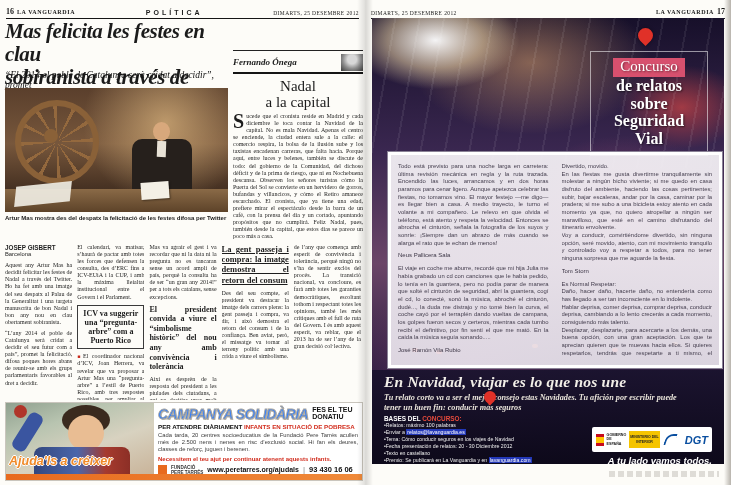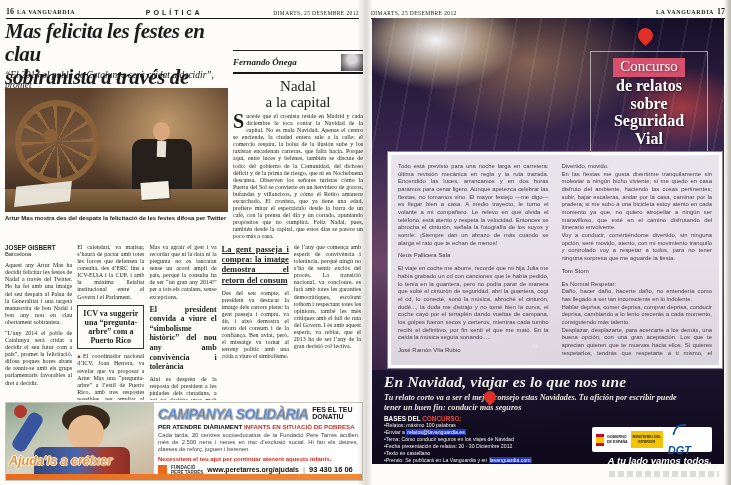--- a/index.html
+++ b/index.html
@@ -132,21 +132,21 @@
   .bases-h{font-weight:bold;font-size:6.4px;color:#fff;}
   .bases-h .red{color:#e84b3c;}
   .bullet{font-size:5.2px;line-height:1.32;color:#eee;}
   .blink{background:#2338b8;padding:0 1px;color:#fff;}
   .logos{position:absolute;right:12px;top:57px;width:120px;height:25px;background:#fff;border-radius:2px;
       display:flex;align-items:center;gap:3px;padding:2px 4px;box-sizing:border-box;font-family:"Liberation Sans",sans-serif;}
   .crest{width:8px;height:12px;background:linear-gradient(180deg,#c60b1e 25%,#ffc400 25%,#ffc400 75%,#c60b1e 75%);}
   .gov{font-weight:bold;font-size:3.6px;line-height:1.15;color:#222;}
   .minibox{width:32px;height:17px;background:#f5c400;display:flex;align-items:center;justify-content:center;
       text-align:center;font-weight:bold;font-size:3.5px;line-height:1.15;color:#222;}
-  .dgtwrap{display:flex;align-items:center;gap:9px;margin-left:2px;flex-direction:column;}
+  .dgtwrap{display:flex;align-items:center;gap:9px;margin-left:2px;}
   .sw{width:9px;height:9px;border-left:2px solid #0a4fa0;border-top:2px solid #0a4fa0;border-radius:7px 0 0 0;transform:skewX(-18deg);}
   .dgt{font-weight:bold;font-style:italic;font-size:11px;color:#0a4fa0;}
   .tagline{position:absolute;right:12px;top:85px;font-style:italic;font-weight:bold;font-size:9.5px;color:#fff;
       font-family:"Liberation Sans",sans-serif;}
   .artifact{position:absolute;right:12px;bottom:8px;width:110px;height:6px;opacity:.45;
       background:repeating-linear-gradient(90deg,#b9b5ae 0 6px,rgba(0,0,0,0) 6px 9px);}
 </style>
 </head>
 <body>
 

